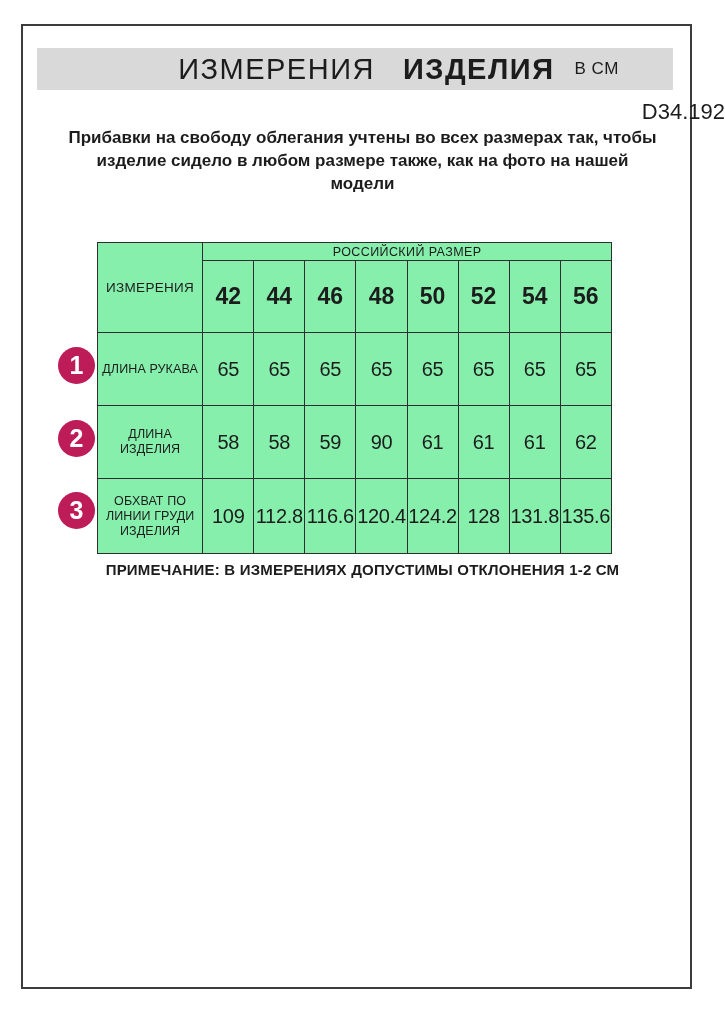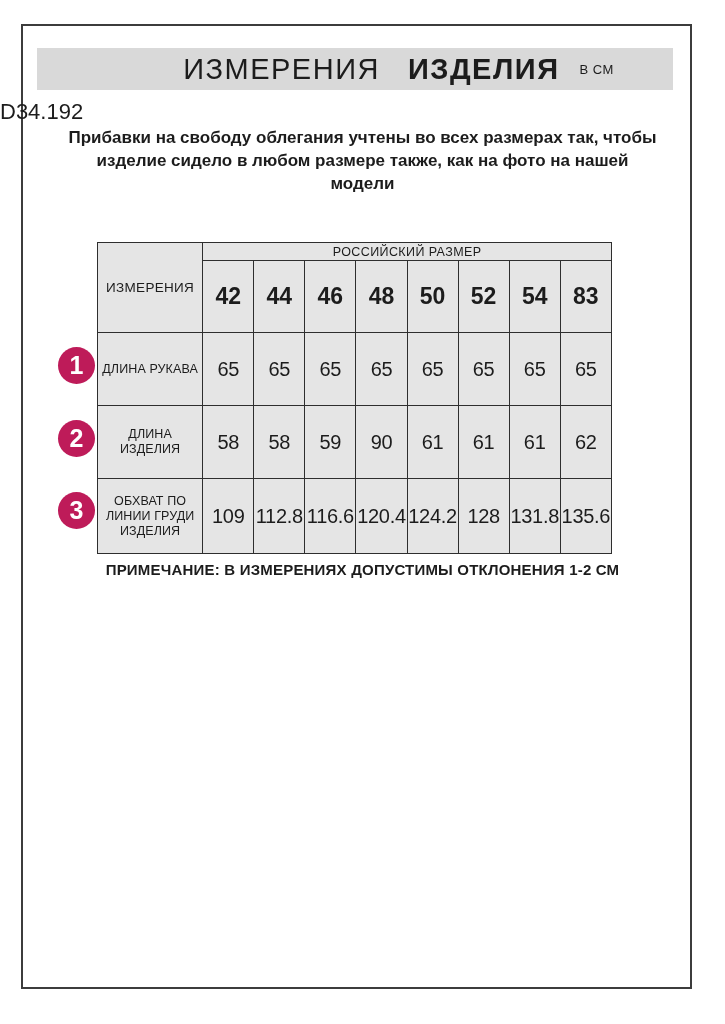--- a/index.html
+++ b/index.html
@@ -42,33 +42,33 @@
     white-space: nowrap;
   }
   .banner .title-bold {
     font-size: 29px;
     font-weight: 700;
     letter-spacing: 1.5px;
     margin-left: 28px;
     white-space: nowrap;
   }
   .banner .title-unit {
-    font-size: 13px;
+    font-size: 17px;
     font-weight: 400;
     letter-spacing: 0.5px;
     margin-left: 20px;
     margin-right: -87px; 
     white-space: nowrap;
   }
   .model-code {
     position: absolute;
     left: 0;
     top: 99px;
     width: 725px;
-    text-align: left;
+    text-align: right;
     font-size: 22px;
     font-weight: 400;
   }
   .description {
     position: absolute;
     left: 0;
     top: 126px;
     width: 725px;
     text-align: center;
     font-size: 17px;
@@ -82,21 +82,21 @@
     top: 242px;
     width: 515px;
     border-collapse: collapse;
     table-layout: fixed;
   }
   .size-table td {
     border: 1.5px solid #2e2e2e;
     text-align: center;
     vertical-align: middle;
     padding: 0;
-    background: #e5e5e5;
+    background: #86efac;
   }
   .size-table .corner-cell {
     font-size: 13.5px;
     letter-spacing: 0.3px;
   }
   .size-table .group-cell {
     height: 17px;
     font-size: 12.5px;
     letter-spacing: 0.4px;
   }
@@ -184,21 +184,21 @@
         <td colspan="8" class="group-cell">РОССИЙСКИЙ РАЗМЕР</td>
       </tr>
       <tr>
         <td class="size-cell">42</td>
         <td class="size-cell">44</td>
         <td class="size-cell">46</td>
         <td class="size-cell">48</td>
         <td class="size-cell">50</td>
         <td class="size-cell">52</td>
         <td class="size-cell">54</td>
-        <td class="size-cell">83</td>
+        <td class="size-cell">56</td>
       </tr>
       <tr class="data-row-1">
         <td class="row-label">ДЛИНА РУКАВА</td>
         <td class="val">65</td>
         <td class="val">65</td>
         <td class="val">65</td>
         <td class="val">65</td>
         <td class="val">65</td>
         <td class="val">65</td>
         <td class="val">65</td>

